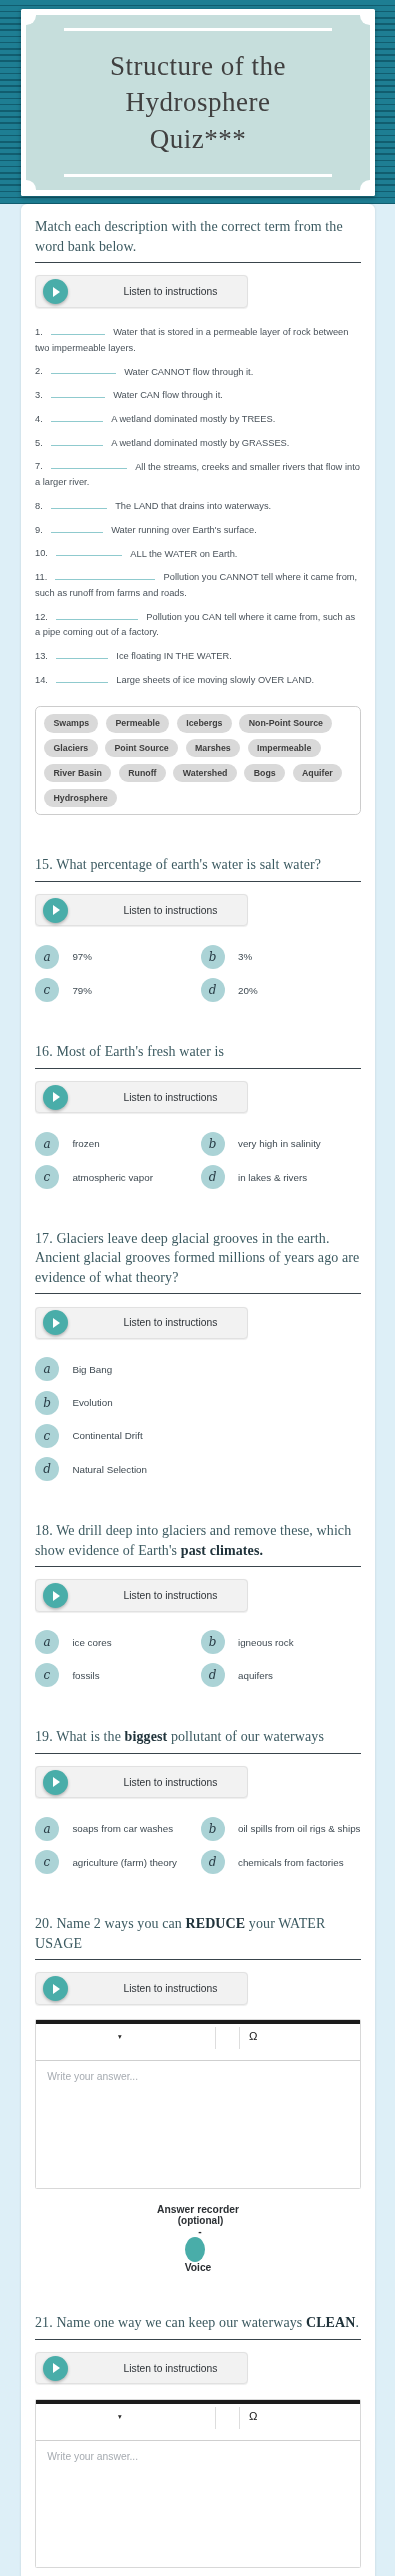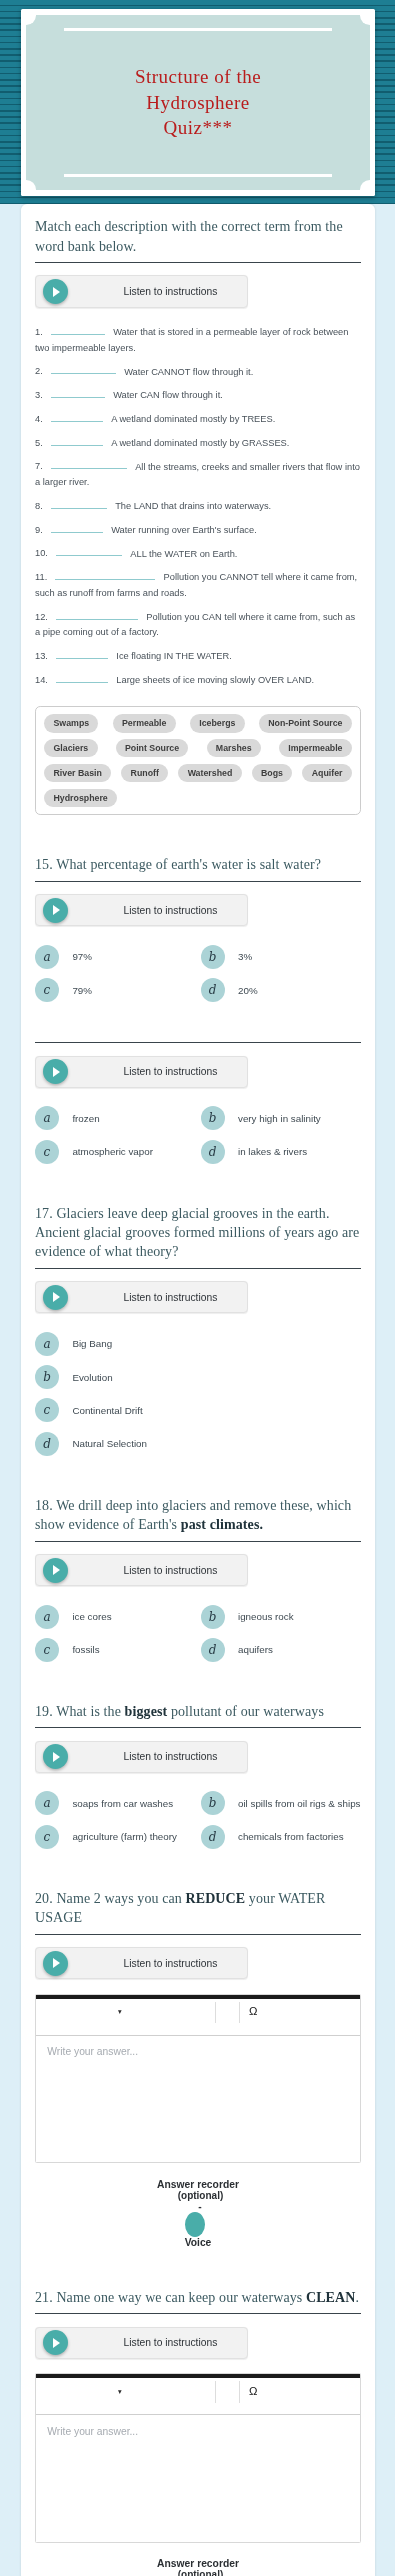--- a/index.html
+++ b/index.html
@@ -14,21 +14,21 @@
   .hero-inner {
     position:relative; background:#c6dedc; min-height:140px; overflow:hidden;
     display:flex; flex-direction:column; justify-content:center; text-align:center; padding:17.5px 5.2px;
   }
   .notch { position:absolute; width:19.6px; height:19.6px; border-radius:50%; background:#fff; }
   .notch.tl { top:-9.8px; left:-9.8px; } .notch.tr { top:-9.8px; right:-9.8px; }
   .notch.bl { bottom:-9.8px; left:-9.8px; } .notch.br { bottom:-9.8px; right:-9.8px; }
   .hero-line { position:absolute; left:11%; right:11%; height:2.6px; background:#fff; }
   .hero-line.top { top:13.4px; } .hero-line.bottom { bottom:13.4px; }
   .hero-title { margin:0; font-family:"Liberation Serif", serif; font-weight:400;
-    color:#b91c1c; font-size:19px; line-height:1.34; letter-spacing:0.5px; }
+    color:#404040; font-size:27px; line-height:1.34; letter-spacing:0.5px; }
   .hero-title span { display:block; }
 
   
   .card { background:#fff; margin:0 20.6px 17px; border-radius:6.2px;
     box-shadow:0 0.5px 2.6px rgba(0,0,0,.13); padding:13.4px 14.4px 26px; }
 
   .serif-h { font-family:"Liberation Serif", serif; font-weight:400; color:#3c5a61;
     font-size:14px; line-height:1.38; margin:0; letter-spacing:0.1px; }
   .serif-h .bseg { font-weight:700; color:#20333b; }
   .qrule { border:none; border-top:1px solid #39444b; margin:6.2px 0 0; }
@@ -43,21 +43,21 @@
   .listen-label { font-size:10.3px; color:#2e3338;margin-left:44px; }
 
   
   .match-list { margin:16.5px 0 0; }
   .match-item { font-size:9.3px; color:#49525a; line-height:1.7; margin:7.2px 0; }
   .match-num { margin-right:8.2px; }
   .blank { display:inline-block; border-bottom:1px solid #8fcace; height:1.05em;
     vertical-align:baseline; margin-right:8.2px; cursor:text; }
 
   .word-bank { border:0.5px solid #cccccc; border-radius:5.2px; padding:7.2px 8.2px;
-    margin-top:17.5px; display:flex; flex-wrap:wrap; gap:6.7px 7.7px;justify-content:space-between; }
+    margin-top:17.5px; display:flex; flex-wrap:wrap; gap:6.7px 7.7px; }
   .chip { background:#d9d9d9; border-radius:10.3px; padding:4.1px 9.3px; font-size:8.8px;
     font-weight:700; color:#3e3e3e; cursor:pointer; }
 
   
   .qsection { margin-top:40px; }
   .options { margin-top:18.5px; display:grid; grid-template-columns:1fr 1fr; gap:9.3px 5.2px; }
   .options.one-col { grid-template-columns:1fr; }
   .option { display:flex; align-items:center; gap:13.4px; cursor:pointer; }
   .letter { width:24px; height:24px; flex:0 0 24px; border-radius:50%; background:#abd3d6;
     color:#273a44; display:flex; align-items:center; justify-content:center;
@@ -200,20 +200,21 @@
     <span class="letter">c</span>
     <span class="opt-text">79%</span>
   </div>
             <div class="option">
     <span class="letter">d</span>
     <span class="opt-text">20%</span>
   </div>
           </div>
         </section>
         <section class="qsection">
+    <h2 class="serif-h q-title"><span>16. Most of Earth's fresh water is</span></h2>
     <hr class="qrule">
   <button class="listen">
     <span class="play-circle">
       <span class="play-tri"></span>
     </span>
     <span class="listen-label">Listen to instructions</span>
   </button>
           <div class="options">
             <div class="option">
     <span class="letter">a</span>

